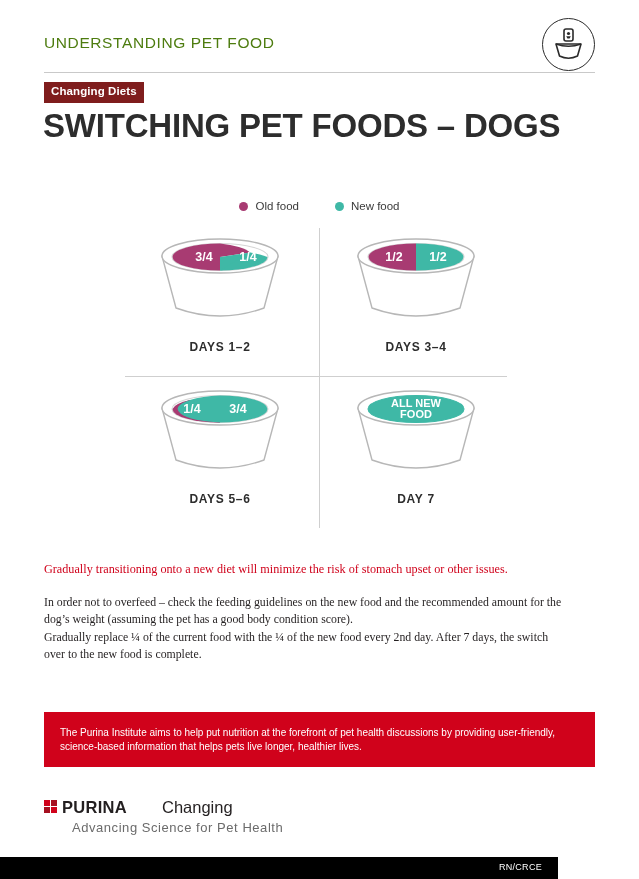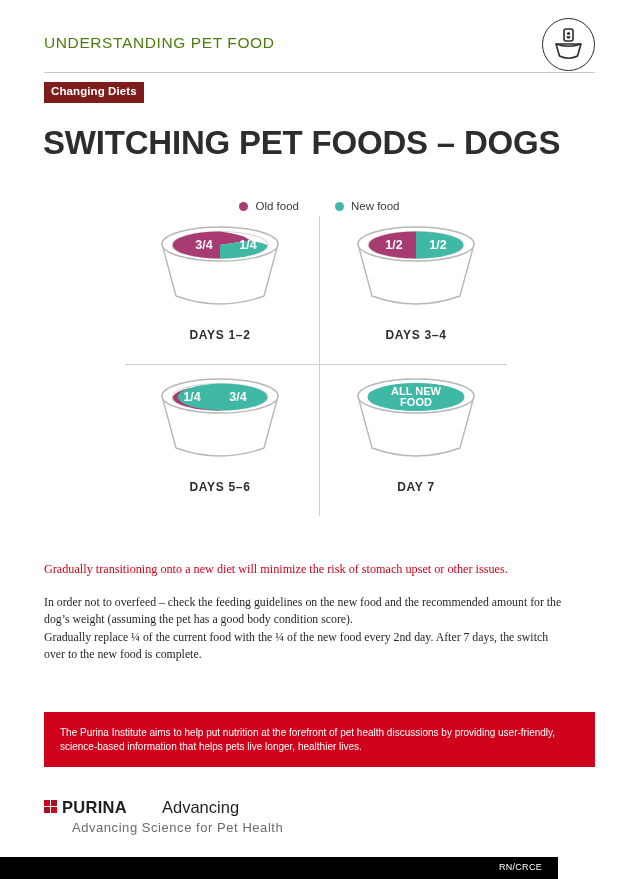--- a/index.html
+++ b/index.html
@@ -73,21 +73,21 @@
     font-weight: 700;
     padding: 4px 7px 5px 7px;
     line-height: 1;
     letter-spacing: 0.1px;
   }
 
   
   .main-title {
     position: absolute;
     left: 43px;
-    top: 124px;
+    top: 107px;
     font-size: 33px;
     font-weight: 800;
     letter-spacing: -0.2px;
     color: #2d2d2d;
     white-space: nowrap;
   }
 
   
   .legend {
     position: absolute;
@@ -110,21 +110,21 @@
     width: 9px; height: 9px; border-radius: 50%;
     display: inline-block;
   }
   .dot-old { background: #a83b72; }
   .dot-new { background: #3fb8a6; }
 
   
   .grid {
     position: absolute;
     left: 125px;
-    top: 216px;
+    top: 228px;
     width: 390px;
     height: 310px;
   }
   .grid-vline {
     position: absolute;
     left: 194px;
     top: 0;
     width: 1px;
     height: 300px;
     background: #cfcfcf;
@@ -401,21 +401,21 @@
   </div>
 
   <div class="brand">
     <div class="brand-mark">
       <span class="m1"></span>
         <span class="m2"></span>
         <span class="m3"></span>
         <span class="m4"></span>
     </div>
     <div class="brand-purina">PURINA</div>
-    <div class="brand-institute">Advancing</div>
+    <div class="brand-institute">Changing</div>
     <div class="brand-tagline">Advancing Science for Pet Health</div>
   </div>
 
   <div class="footer-bar">
     <div class="footer-code">RN/CRCE</div>
   </div>
 
 </div>
 
 </body></html>

